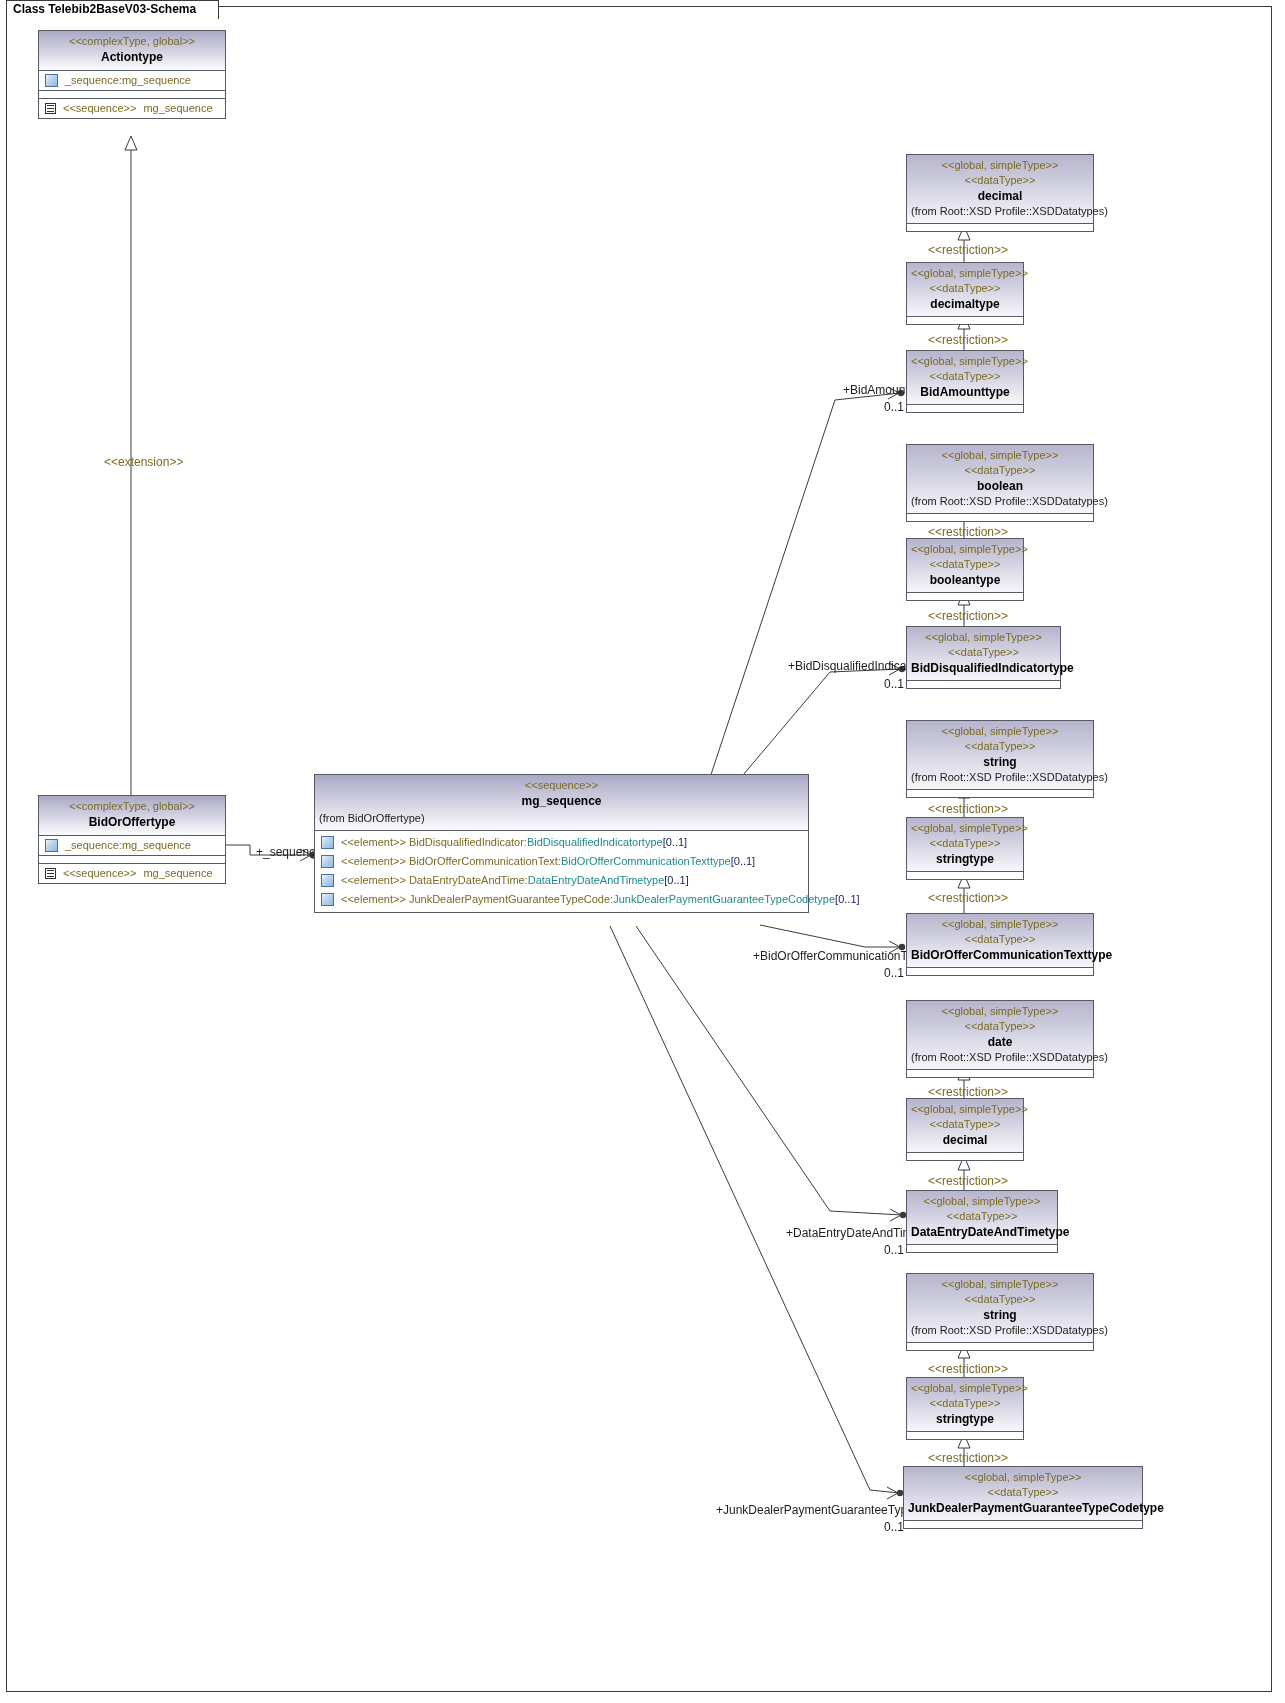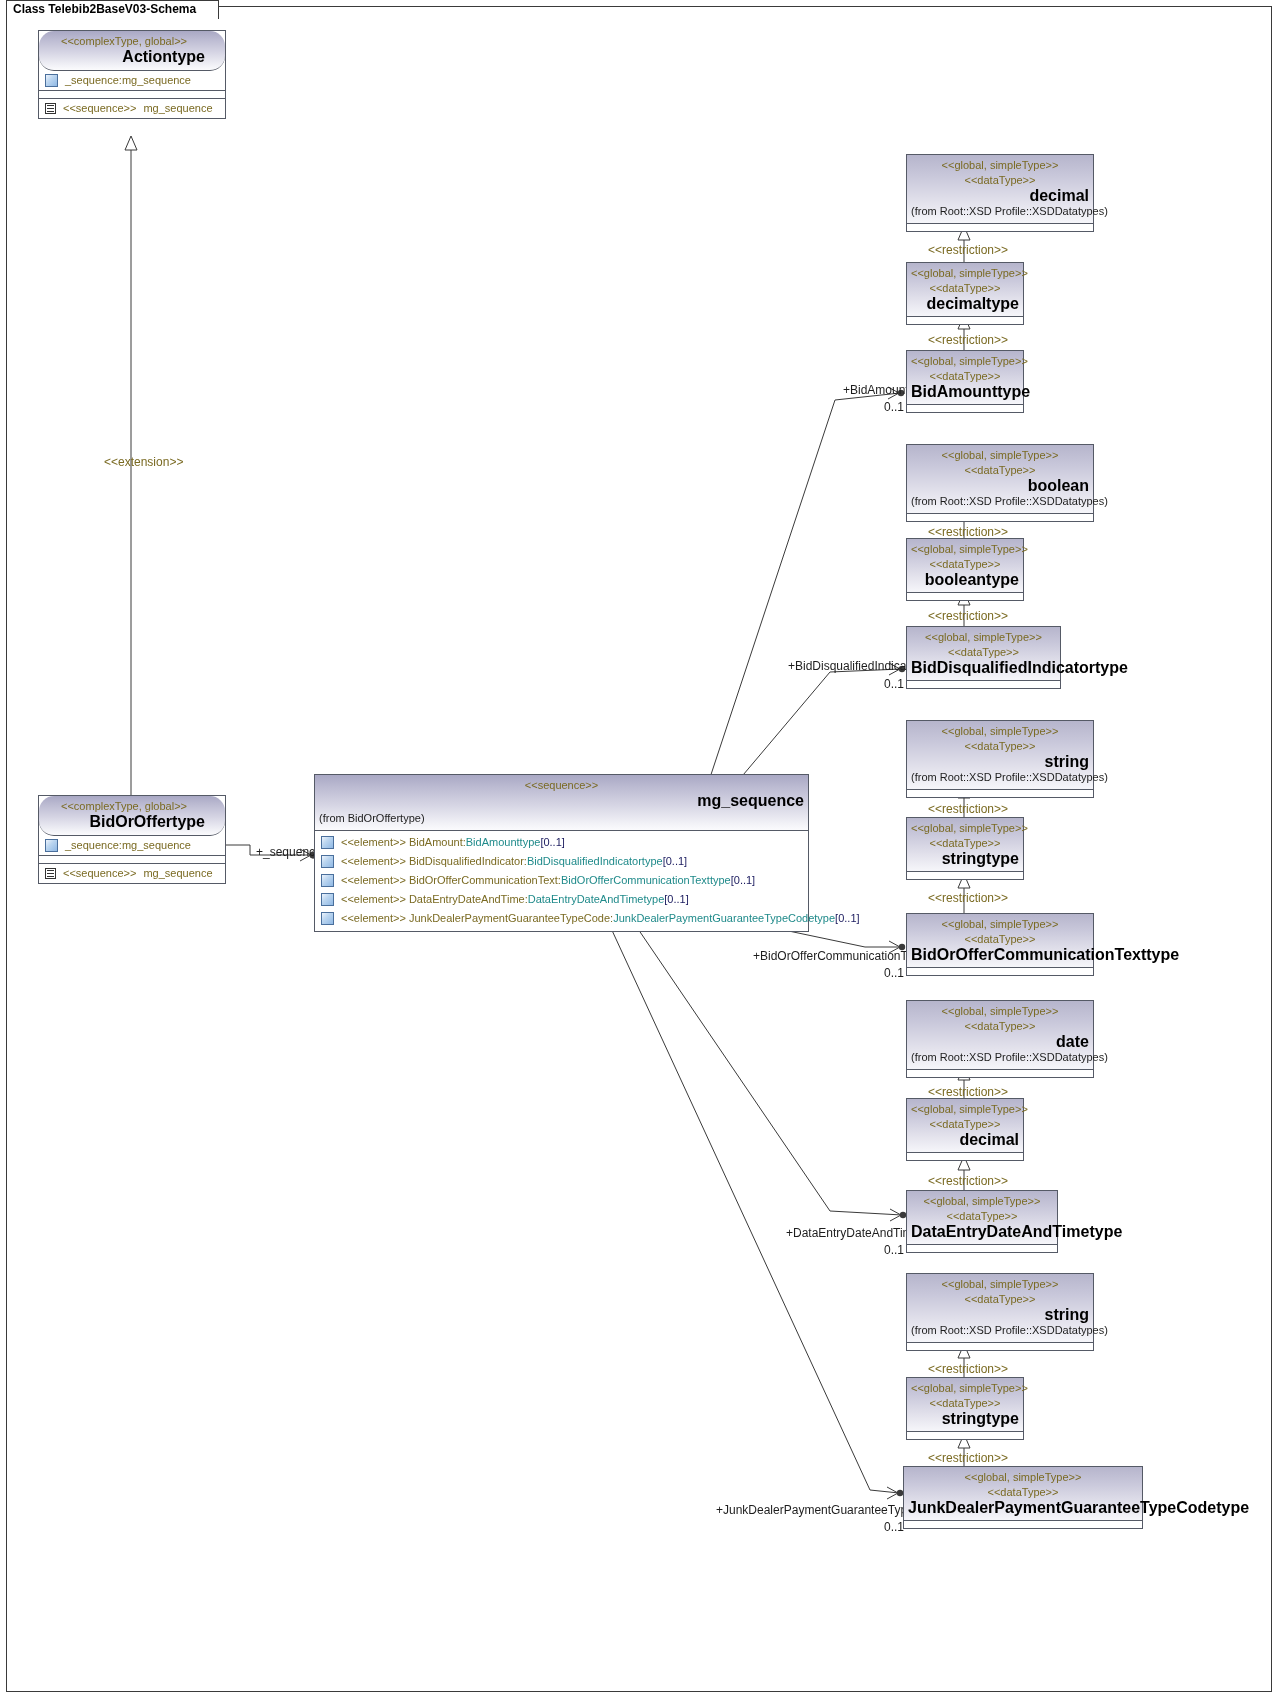--- a/index.html
+++ b/index.html
@@ -14,41 +14,41 @@
              border-left:14px solid transparent;border-bottom:18px solid #fff;}
 
   
   .uml{position:absolute;box-sizing:border-box;border:1px solid #555a66;background:#ffffff;}
   .uml .hdr{
       background:linear-gradient(to bottom,#a9a8c4 0%,#bcbbd2 22%,#d6d5e4 55%,#efeff5 85%,#fbfbfd 100%);
       border-bottom:1px solid #555a66;padding:3px 4px 4px 4px;text-align:center;}
   .uml .hdr.plain{
       background:linear-gradient(to bottom,#b6b5cc 0%,#c8c7da 30%,#e3e2ec 70%,#f6f6fa 100%);}
   .stereo{font-size:11px;color:#7a6a22;line-height:15px;white-space:nowrap;}
-  .cname{font-size:16px;font-weight:bold;color:#000;line-height:16px;white-space:nowrap;text-align:right;}
+  .cname{font-size:12px;font-weight:bold;color:#000;line-height:16px;white-space:nowrap;}
   .fromline{font-size:11px;color:#1d1d1d;line-height:15px;white-space:nowrap;}
   .hdr .fromline{text-align:center;}
   .sect{border-top:1px solid #555a66;}
   .emptybar{height:7px;}
   .row{display:flex;align-items:center;gap:7px;padding:2px 4px 2px 6px;font-size:11px;line-height:15px;white-space:nowrap;}
   .row .txt{color:#7a6a22;}
   .row .txt .tp{color:#1f8a8a;}
   .row .txt .mult{color:#1a1a5e;}
 
   
   .ic-attr{width:11px;height:11px;flex:0 0 11px;
       background:linear-gradient(135deg,#eef4fc 0%,#bcd6f0 40%,#8fb8e4 100%);
       border:1px solid #4a6f9c;}
   
   .ic-seq{width:11px;height:11px;flex:0 0 11px;border:1px solid #333;background:#fff;
       display:flex;flex-direction:column;justify-content:space-between;padding:1px 1px;box-sizing:border-box;}
   .ic-seq i{display:block;height:1px;background:#333;}
 
   
-  .uml.compact .hdr{padding:3px 20px 5px 4px;border-radius:15px;}
+  .uml.compact .hdr{padding:3px 4px 5px 4px;}
 
   
   svg.wires{position:absolute;left:0;top:0;width:1285px;height:1703px;overflow:visible;pointer-events:none;}
   svg.wires line,svg.wires path,svg.wires polyline{stroke:#3a3a3a;stroke-width:1;fill:none;}
 
   .lbl{position:absolute;font-size:12px;line-height:13px;white-space:nowrap;color:#1d1d1d;}
   .lbl.ster{color:#7a6a22;}
   .lbl.role{color:#1d1d1d;}
   .lbl.mult{color:#1d1d1d;}
 </style>
@@ -210,25 +210,20 @@
   <div class="uml" style="left:314px;top:774px;width:495px;">
     <div class="hdr">
       <div class="stereo">&lt;&lt;sequence&gt;&gt;</div>
       <div class="cname">mg_sequence</div>
       <div class="fromline" style="text-align:left;padding-top:2px;">(from BidOrOffertype)</div>
     </div>
     <div class="sect" style="border-top:none;padding:2px 0 3px 0;">
       <div class="row">
         <span class="ic-attr"></span>
         <span class="txt"><span>&lt;&lt;element&gt;&gt;</span>
-          <span>BidAmount:</span><span class="tp">BidAmounttype</span><span class="mult">[0..1]</span></span>
-      </div>
-      <div class="row">
-        <span class="ic-attr"></span>
-        <span class="txt"><span>&lt;&lt;element&gt;&gt;</span>
           <span>BidDisqualifiedIndicator:</span><span class="tp">BidDisqualifiedIndicatortype</span><span class="mult">[0..1]</span></span>
       </div>
       <div class="row">
         <span class="ic-attr"></span>
         <span class="txt"><span>&lt;&lt;element&gt;&gt;</span>
           <span>BidOrOfferCommunicationText:</span><span class="tp">BidOrOfferCommunicationTexttype</span><span class="mult">[0..1]</span></span>
       </div>
       <div class="row">
         <span class="ic-attr"></span>
         <span class="txt"><span>&lt;&lt;element&gt;&gt;</span>

